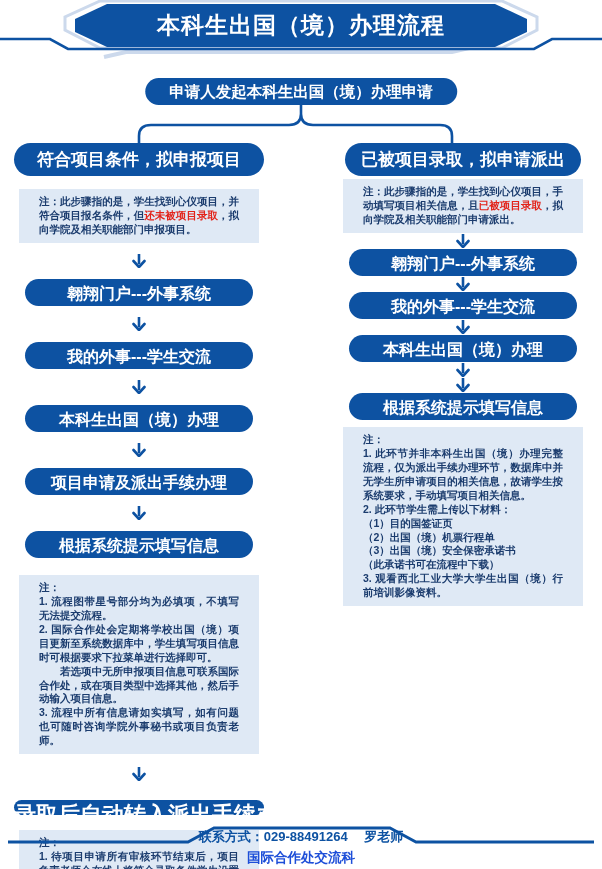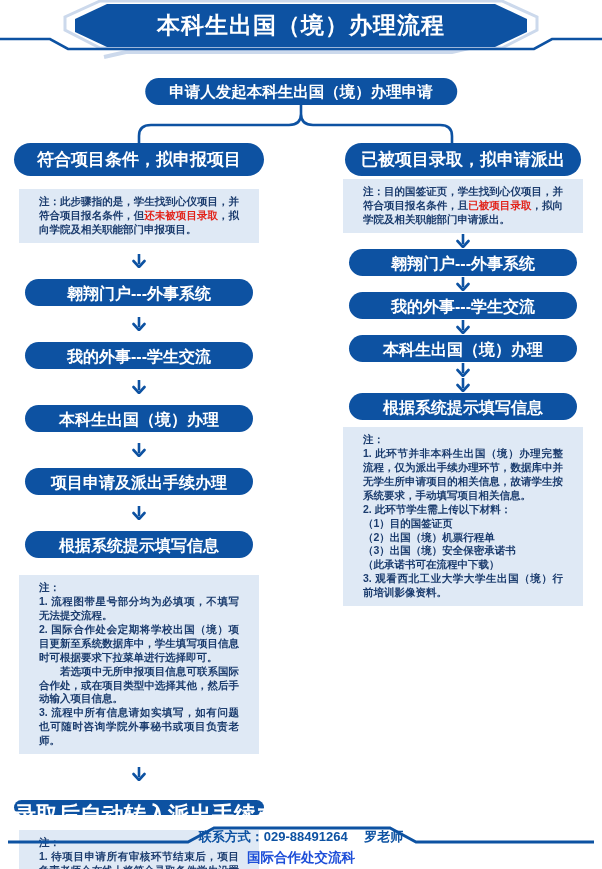--- a/index.html
+++ b/index.html
@@ -131,21 +131,21 @@
     <div class="flow-box box-final">录取后自动转入派出手续办理</div>
 
     <div class="note pre last">注：
 1. 待项目申请所有审核环节结束后，项目负责老师会在线上将符合录取条件学生设置为录取状态。
 2. 学生收到录取信息提示后，可登陆系统确认录取结果后系统自动转入派出手续办理环节。</div>
   </div>
 
   <div class="col col-right">
     <div class="flow-box box-entry">已被项目录取，拟申请派出</div>
 
-    <div class="note"><span>注：目的国签证页，学生找到心仪项目，并符合项目报名条件，且</span><span class="red">已被项目录取</span><span>，拟向学院及相关职能部门申请派出。</span></div>
+    <div class="note"><span>注：此步骤指的是，学生找到心仪项目，手动填写项目相关信息，且</span><span class="red">已被项目录取</span><span>，拟向学院及相关职能部门申请派出。</span></div>
 
     <div class="arrow">
         <svg width="16" height="14" viewBox="0 0 16 14">
           <path d="M8 0.5 V9"></path>
           <path d="M2.5 7 L8 13 L13.5 7"></path>
         </svg>
       </div>
     <div class="flow-box box-step">翱翔门户---外事系统</div>
     <div class="arrow">
         <svg width="16" height="14" viewBox="0 0 16 14">

